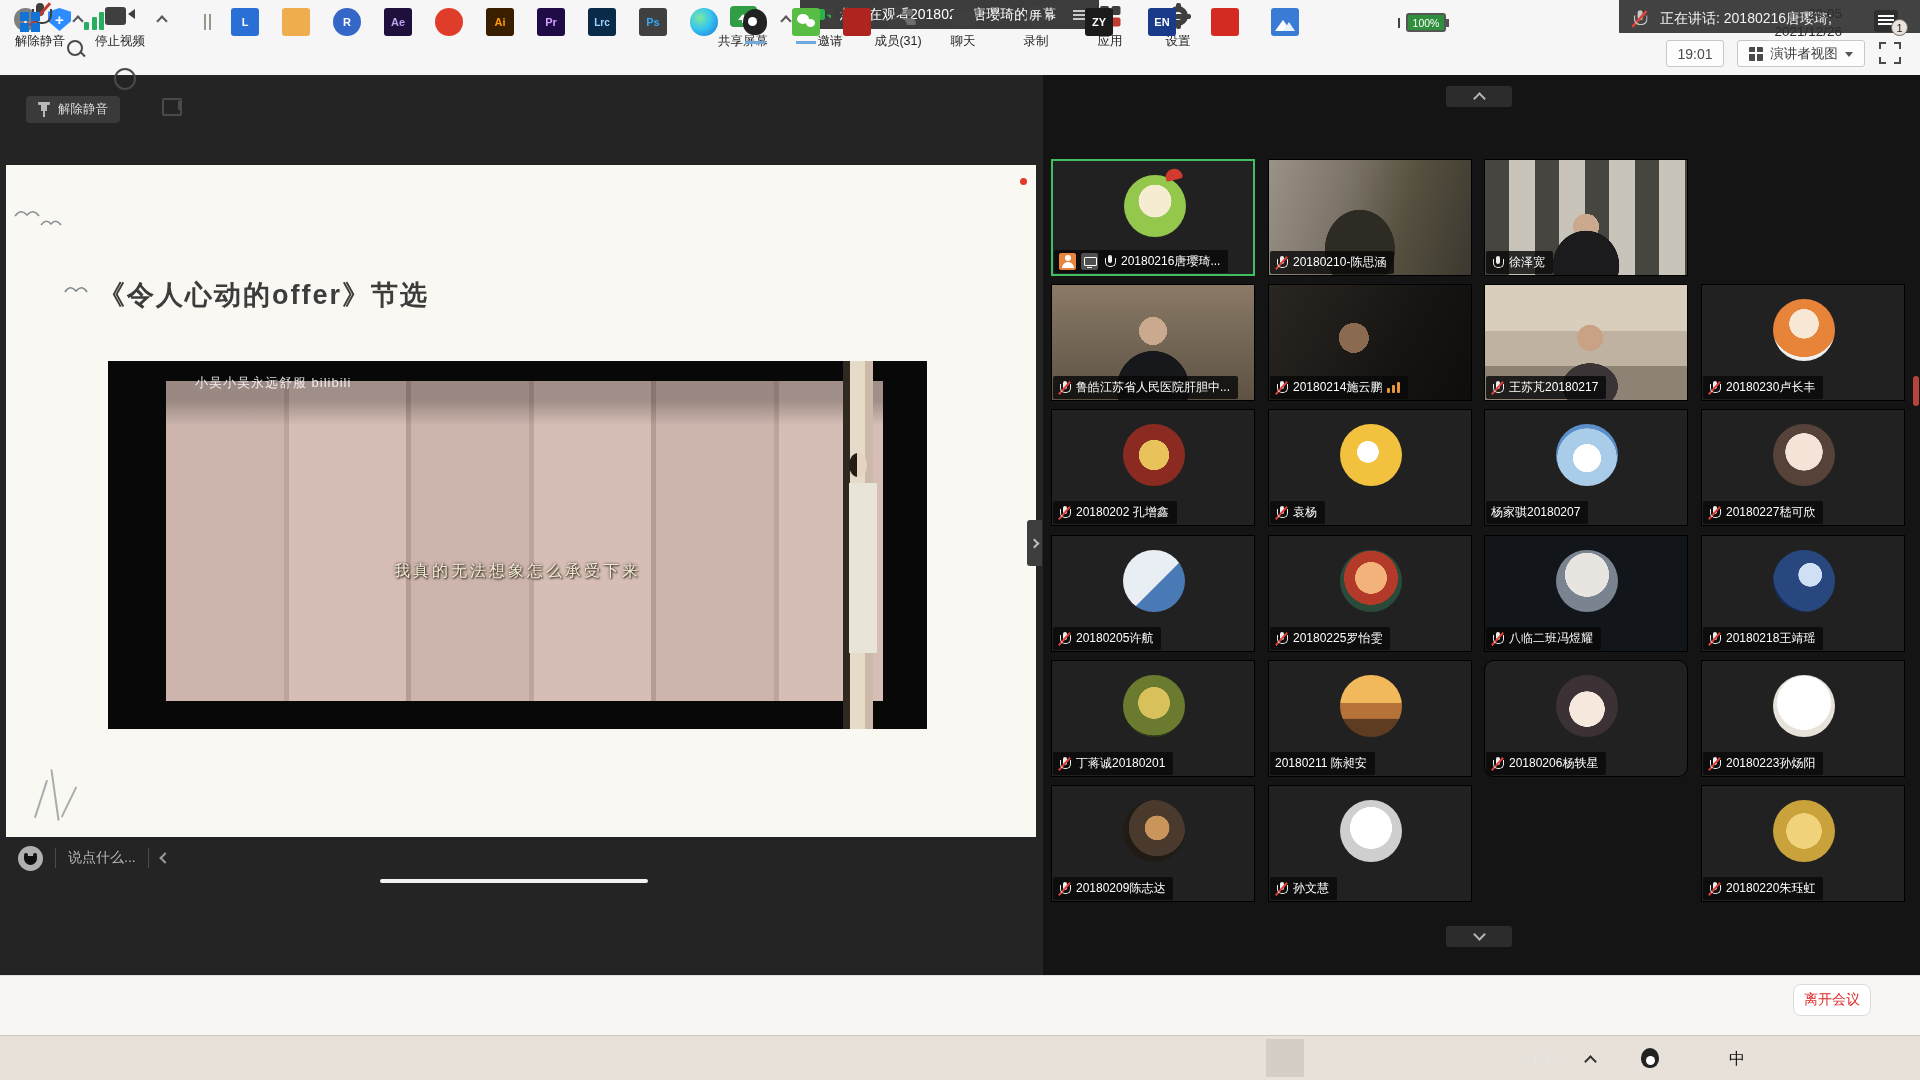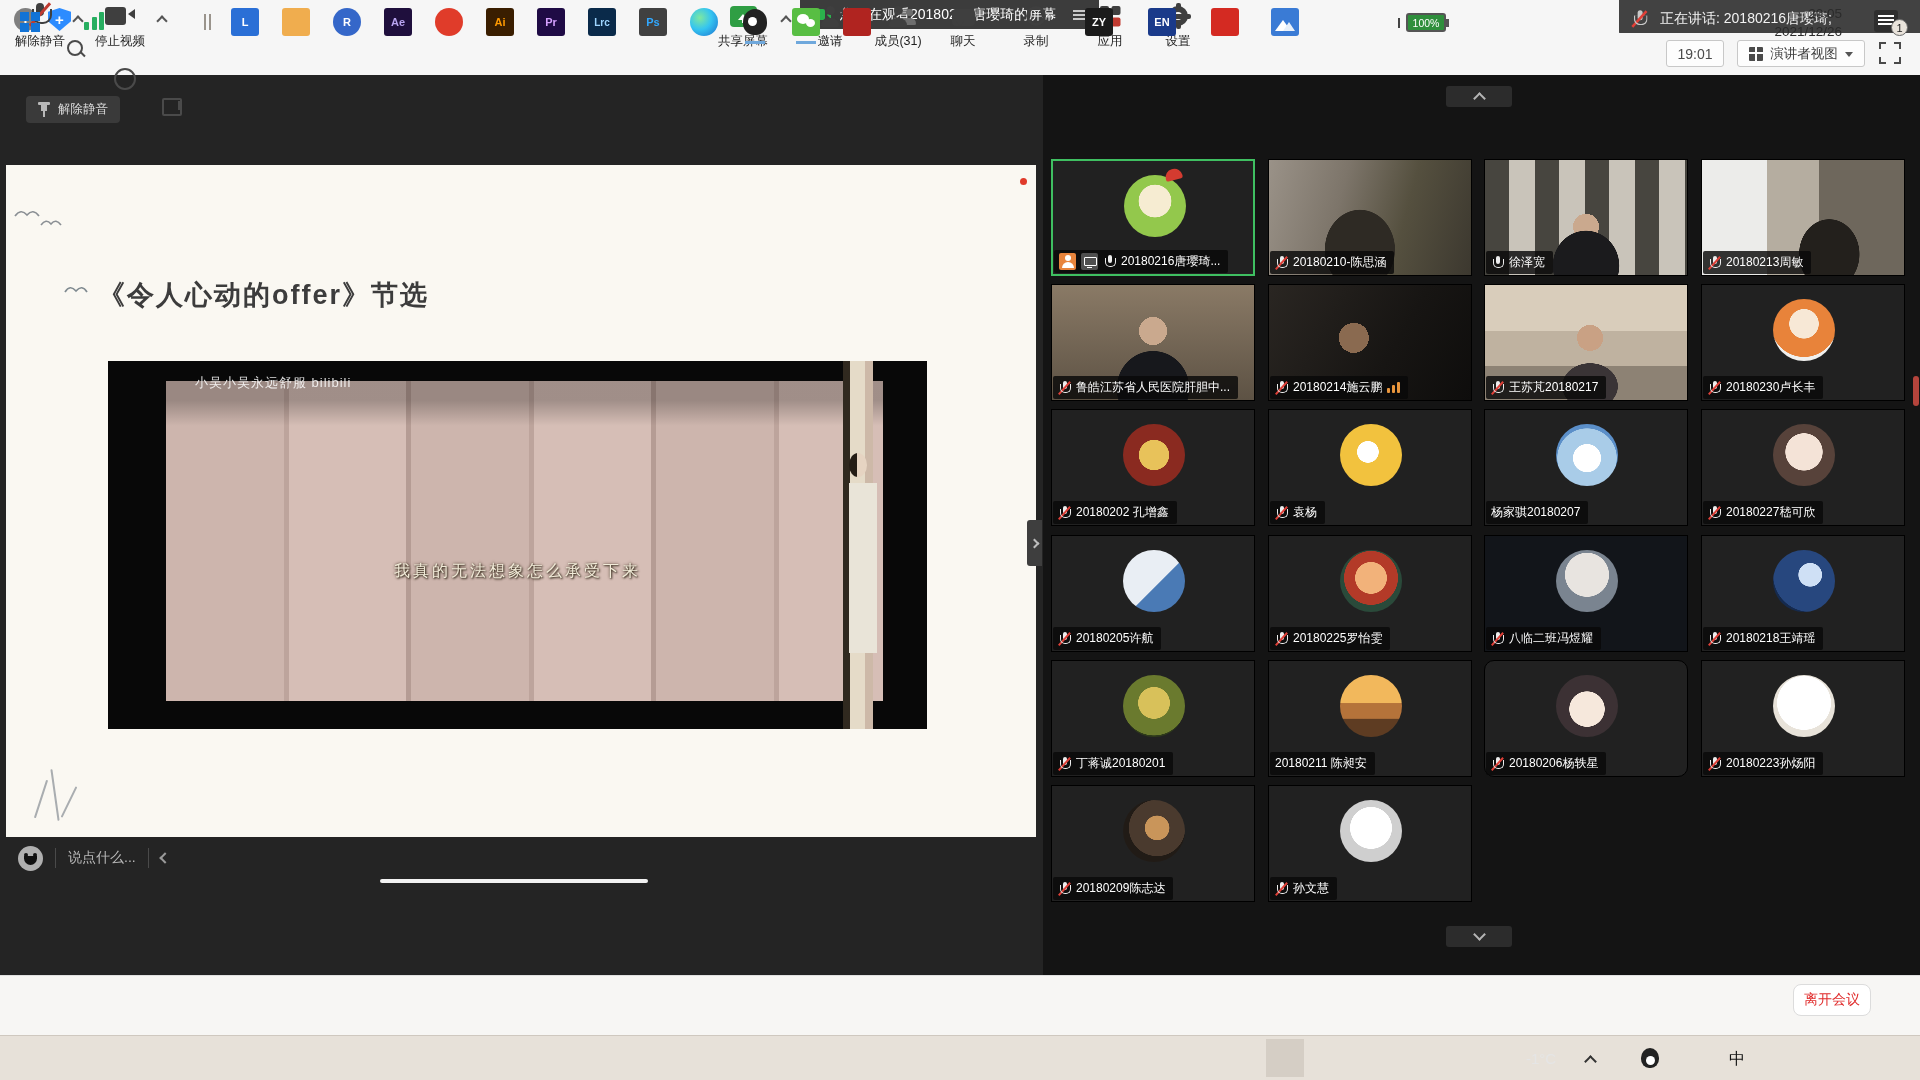--- a/index.html
+++ b/index.html
@@ -338,28 +338,20 @@
         </span>
       <span class="pname">20180210-陈思涵</span>
       </div>
   </div>
   <div class="tile t3" style="left:1484px; top:159px;">
     <div class="namebar">
         <span class="mic"></span>
       <span class="pname">徐泽宽</span>
       </div>
   </div>
-  <div class="tile t4" style="left:1701px; top:159px;">
-    <div class="namebar">
-        <span class="mic muted">
-          <i></i>
-        </span>
-      <span class="pname">20180213周敏</span>
-      </div>
-  </div>
 
   <div class="tile t5" style="left:1051px; top:284px;">
     <div class="namebar">
         <span class="mic muted">
           <i></i>
         </span>
       <span class="pname">鲁皓江苏省人民医院肝胆中...</span>
       </div>
   </div>
   <div class="tile t6" style="left:1268px; top:284px;">
@@ -507,20 +499,29 @@
       <span class="pname">20180209陈志达</span>
       </div>
   </div>
   <div class="tile t22" style="left:1268px; top:785px;">
     <div class="av"></div>
     <div class="namebar">
         <span class="mic muted">
           <i></i>
         </span>
       <span class="pname">孙文慧</span>
+      </div>
+  </div>
+  <div class="tile t24" style="left:1701px; top:785px;">
+    <div class="av"></div>
+    <div class="namebar">
+        <span class="mic muted">
+          <i></i>
+        </span>
+      <span class="pname">20180220朱珏虹</span>
       </div>
   </div>
 
   <div class="abs scrollbtn" style="top:926px;">
     <span class="chevD"></span>
   </div>
   <div class="abs" id="gal-scroll-thumb"></div>
 
   <div class="abs" id="toolbar"></div>
   <div class="tbtn" style="left:40px;">

